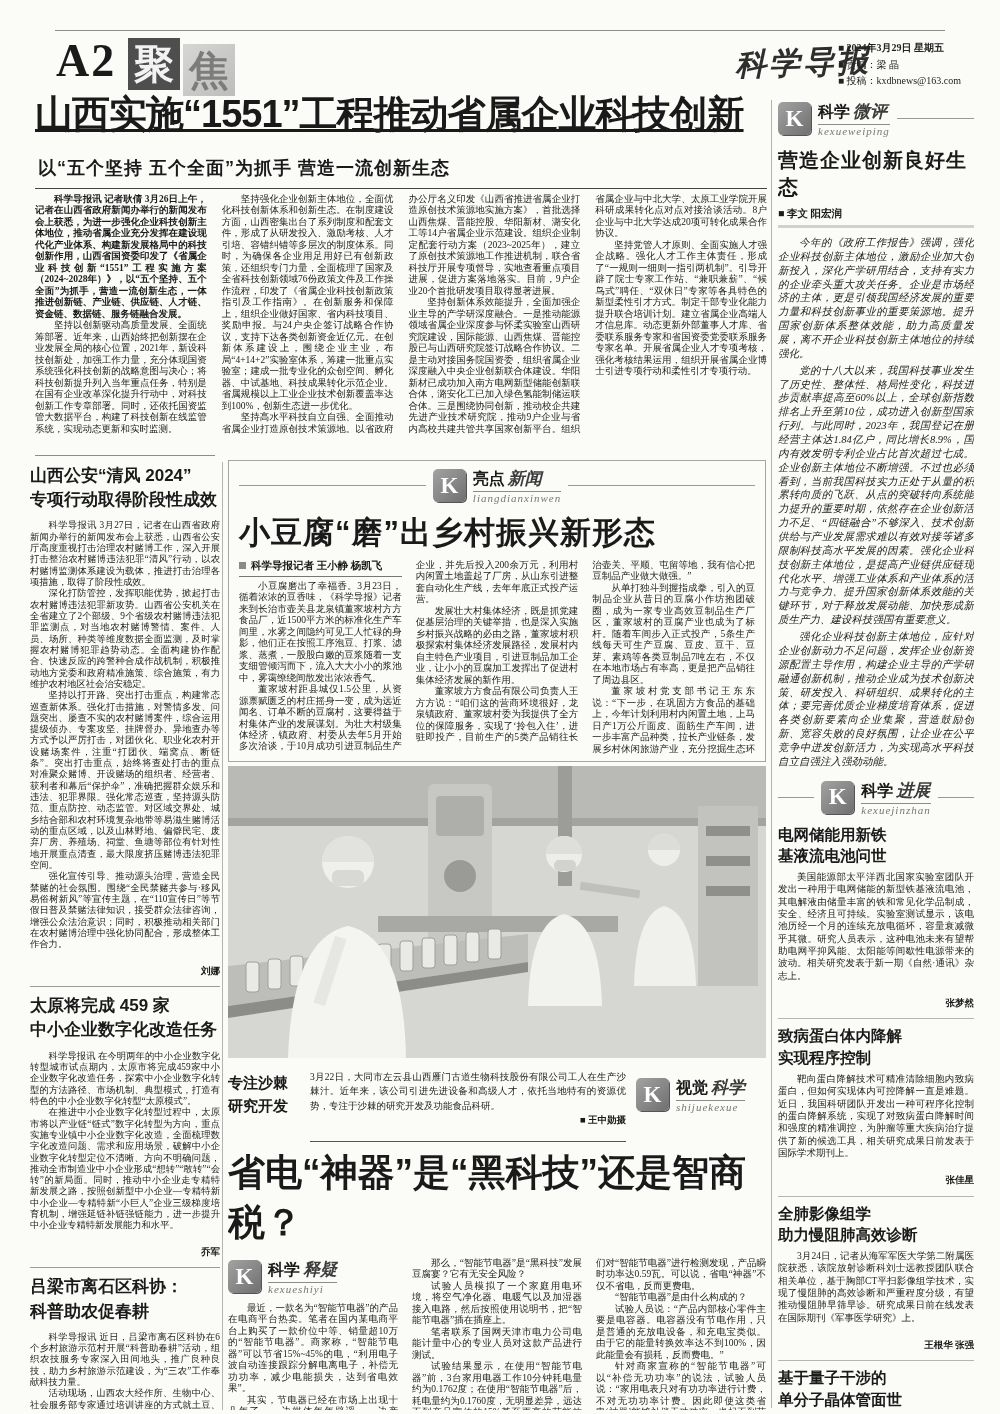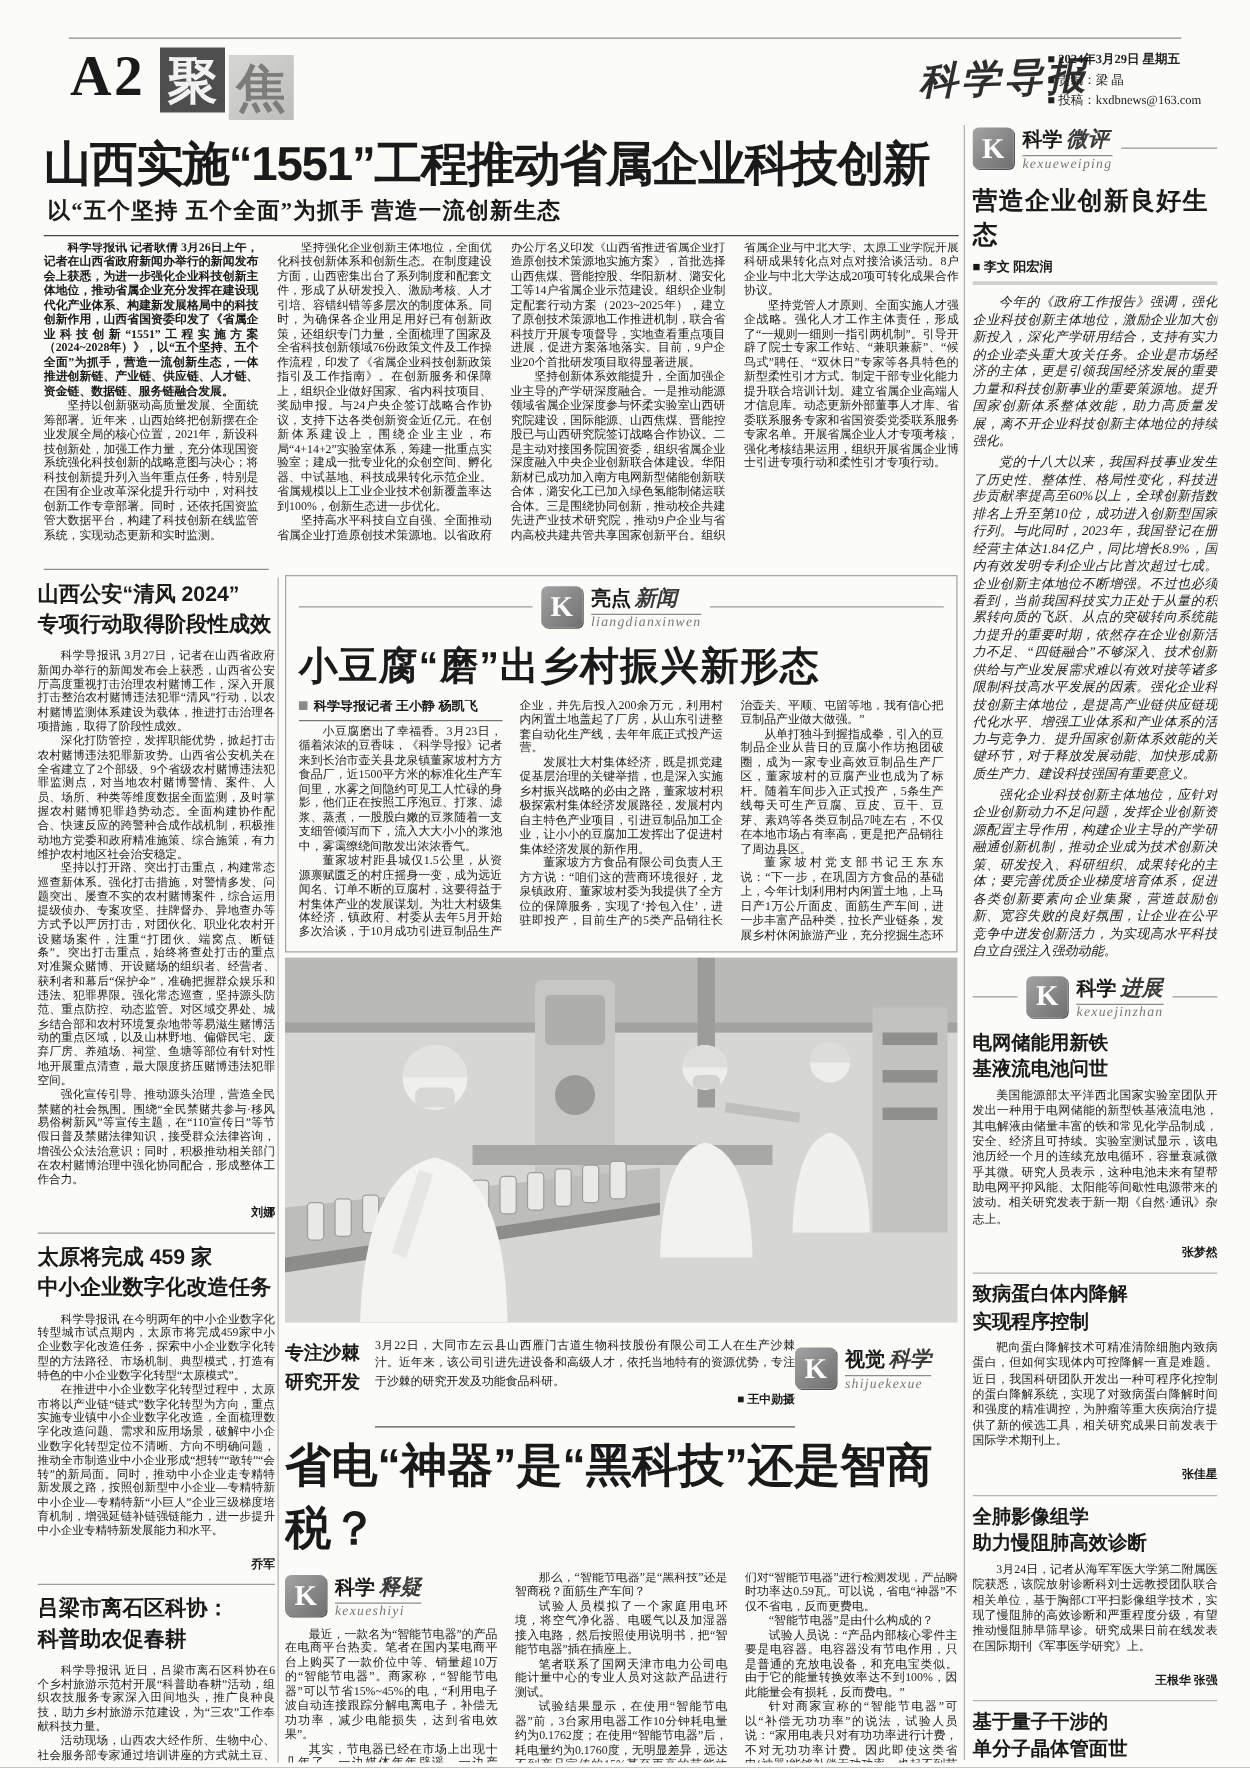--- a/index.html
+++ b/index.html
@@ -17,22 +17,22 @@
   .focus-block{width:52px;height:52px;display:flex;align-items:center;justify-content:center;
                font:bold 40px "Liberation Serif",serif;}
   .focus-a{background:#4e4e4e;color:#f2f2f2;}
   .focus-b{background:linear-gradient(135deg,#d6d6d4,#bdbdbb);color:#7c7c7a;margin-top:6px;}
   .masthead{left:735px;top:42px;font:bold italic 31px "Liberation Serif",serif;color:#2e2e2e;
             letter-spacing:3px;transform:rotate(-2deg);}
   .head-info{left:838px;top:40px;width:140px;font-size:10px;line-height:1.65;color:#222;}
   .head-info div:first-child{font-weight:bold;}
 
   
-  .lead-headline{left:35px;top:110px;width:732px;font-size:38px;letter-spacing:-1px;line-height:1.2;}
-  .lead-subhead{left:38px;top:156px;font-size:18px;letter-spacing:1px;font-family:Liberation Serif, serif;}
+  .lead-headline{left:35px;top:92px;width:732px;font-size:38px;letter-spacing:-1px;line-height:1.2;text-decoration:underline;}
+  .lead-subhead{left:38px;top:156px;font-size:18px;letter-spacing:1px;}
   .lead-cols{left:35px;top:194px;width:732px;height:262px;column-count:4;column-gap:15px;overflow:hidden;}
   .bodytext{font-size:9.5px;line-height:1.21;text-align:justify;}
   .bodytext p{margin:0;text-indent:2em;}
   .lede{font-weight:bold;}
 
   
   .left-rail{left:30px;top:460px;width:190px;height:950px;overflow:hidden;}
   .lr-title{font-size:17px;line-height:1.42;margin:4px 0 8px;}
   .lr-body{font-size:9.3px;line-height:1.22;text-align:justify;}
   .lr-body p{margin:0;text-indent:2em;}
@@ -58,21 +58,21 @@
   .hl-title{font-size:31px;letter-spacing:1px;margin:8px 0 6px;}
   .hl-byline{font-weight:bold;font-size:10.5px;border-bottom:1px solid #777;padding-bottom:3px;
              margin-bottom:4px;break-inside:avoid;}
   .hl-byline .sq{display:inline-block;width:7px;height:7px;background:#8a8a8a;margin-right:5px;}
   .hl-cols{column-count:3;column-gap:14px;height:200px;overflow:hidden;}
 
   
   .photo{left:228px;top:766px;width:538px;height:292px;background:#d8d8d4;overflow:hidden;}
 
   
-  .cap-row{left:228px;top:1064px;width:538px;height:78px;display:flex;gap:0;}
+  .cap-row{left:228px;top:1064px;width:538px;height:78px;display:flex;gap:10px;}
   .cap-label{flex:0 0 72px;font-size:15px;line-height:1.5;padding-top:8px;}
   .cap-text{flex:1;font-size:9.5px;line-height:1.5;text-align:justify;border-bottom:1px solid #555;
             padding:6px 0 4px;}
   .cap-text .first{text-indent:2em;}
   .cap-shooter{display:block;text-align:right;font-weight:bold;}
   .cap-logo{flex:0 0 130px;padding-top:12px;}
 
   
   .power{left:228px;top:1148px;width:538px;height:262px;overflow:hidden;}
   .power-title{font-size:37px;letter-spacing:0;margin:0 0 10px;}
@@ -262,21 +262,21 @@
         <div class="sec-names">
           <div class="sec-top">
             <span class="sec-bold">科学</span>
             <span class="sec-script">释疑</span>
           </div>
           <span class="sec-pinyin">kexueshiyi</span>
         </div>
       </div>
       <p>最近，一款名为“智能节电器”的产品在电商平台热卖。笔者在国内某电商平台上购买了一款价位中等、销量超10万的“智能节电器”。商家称，“智能节电器”可以节省15%~45%的电，“利用电子波自动连接跟踪分解电离电子，补偿无功功率，减少电能损失，达到省电效果”。</p>
       <p>其实，节电器已经在市场上出现十几年了，一边媒体年年辟谣，一边产品“升级换代”。如今，“智能节电器”闪亮登场。商家宣称，它不仅功能升级，而且节电效果更佳，堪称省电“神器”。</p>
-      <p>那么，“智能节电器”是“黑科技”还是智商税？面筋生产车间？</p>
+      <p>那么，“智能节电器”是“黑科技”发展豆腐宴？它有无安全风险？</p>
       <p>试验人员模拟了一个家庭用电环境，将空气净化器、电暖气以及加湿器接入电路，然后按照使用说明书，把“智能节电器”插在插座上。</p>
       <p>笔者联系了国网天津市电力公司电能计量中心的专业人员对这款产品进行测试。</p>
       <p>试验结果显示，在使用“智能节电器”前，3台家用电器工作10分钟耗电量约为0.1762度；在使用“智能节电器”后，耗电量约为0.1760度，无明显差异，远达不到产品宣传的15%甚至更高的节能效果。</p>
       <p>“值得一提的是，省电‘神器’自身工作时也会消耗电能。”试验人员介绍，他们对“智能节电器”进行检测发现，产品瞬时功率达0.59瓦。可以说，省电“神器”不仅不省电，反而更费电。</p>
       <p>“智能节电器”是由什么构成的？</p>
       <p>试验人员说：“产品内部核心零件主要是电容器。电容器没有节电作用，只是普通的充放电设备，和充电宝类似。由于它的能量转换效率达不到100%，因此能量会有损耗，反而费电。”</p>
       <p>针对商家宣称的“智能节电器”可以“补偿无功功率”的说法，试验人员说：“家用电表只对有功功率进行计费，不对无功功率计费。因此即使这类省电‘神器’能够补偿无功功率，也起不到节省电费的目的。”</p>
       <p>试验人员提醒：“省电‘神器’不仅不节电，而且存在一定安全隐患。它内部的电容器会储存电能，长时间插在电源上有自燃风险。”</p>
 
     </div>

